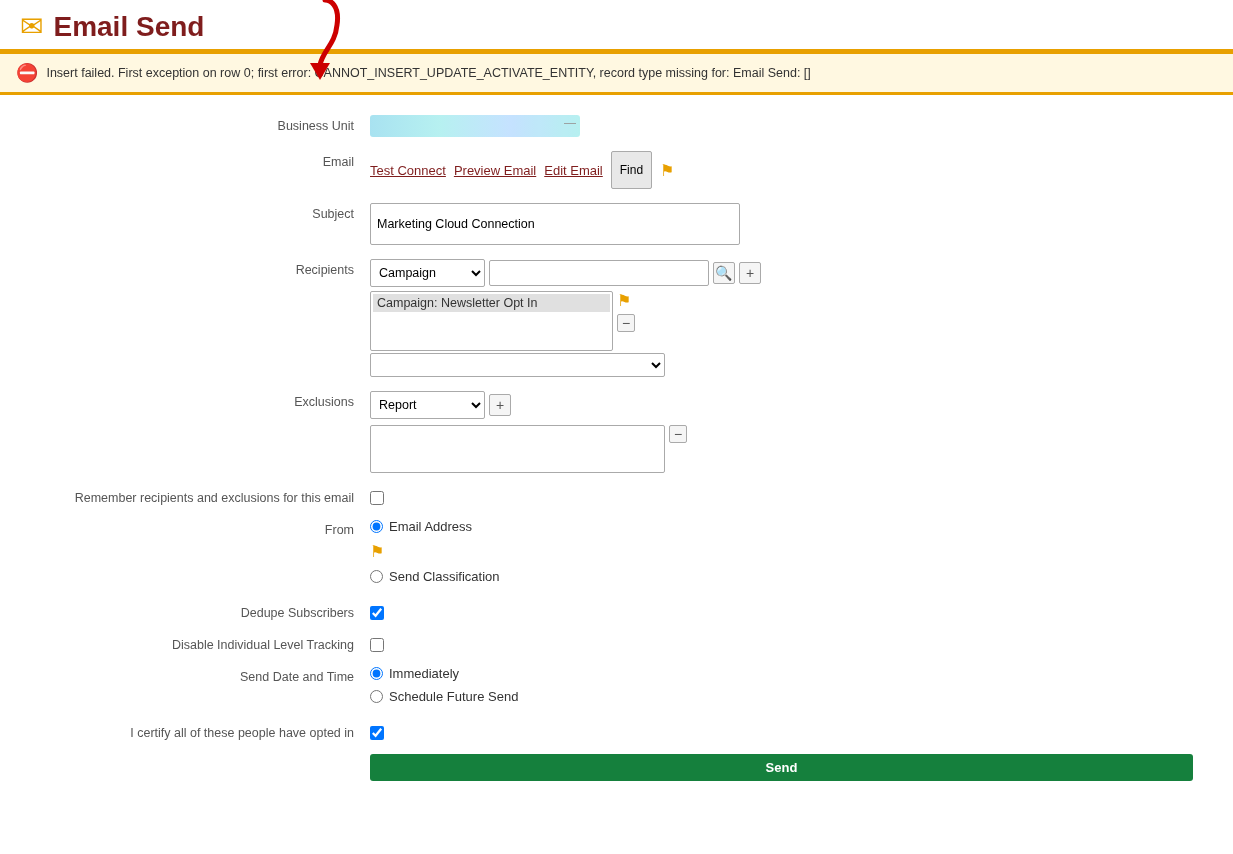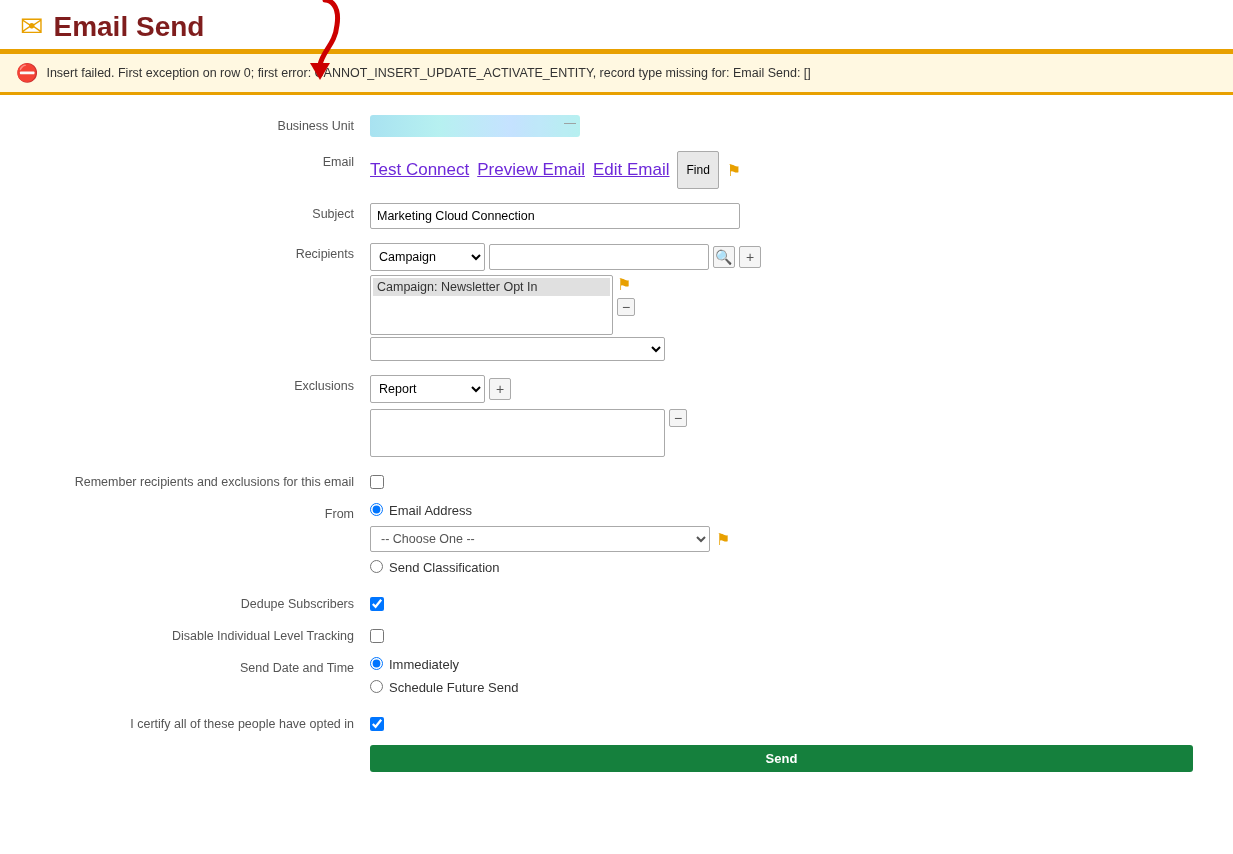--- a/index.html
+++ b/index.html
@@ -90,42 +90,42 @@
       font-size: 12px;
     }
 
     
     .email-links {
       display: flex;
       align-items: center;
       gap: 8px;
     }
     .email-link {
-      color: #6d28d9;
+      color: #7f1d1d;
       text-decoration: underline;
       cursor: pointer;
-      font-size: 17px;
+      font-size: 13px;
     }
     .find-btn {
       background: #e8e8e8;
       border: 1px solid #aaa;
       padding: 11px 8px;
       font-size: 12px;
       cursor: pointer;
       border-radius: 2px;
     }
     .flag-icon {
       color: #e8a000;
       font-size: 16px;
     }
 
     
     .text-input {
       width: 370px;
-      height: 26px;
+      height: 42px;
       border: 1px solid #aaa;
       padding: 3px 6px;
       font-size: 12.5px;
       border-radius: 2px;
     }
 
     
     .recipients-row {
       display: flex;
       align-items: center;
@@ -223,21 +223,21 @@
     .checkbox-input {
       width: 14px;
       height: 14px;
       margin-top: 4px;
       cursor: pointer;
     }
 
     
     .radio-row {
       display: flex;
-      align-items: flex-start;
+      align-items: center;
       gap: 6px;
       margin-bottom: 4px;
     }
     .radio-input {
       cursor: pointer;
     }
     .choose-one-row {
       display: flex;
       align-items: center;
       gap: 6px;
@@ -396,23 +396,20 @@
   </div>
 
   <div class="form-row">
     <div class="form-label">From</div>
     <div class="form-content">
       <div class="radio-row">
         <input type="radio" name="from" class="radio-input" checked="" style="">
         <span>Email Address</span>
       </div>
       <div class="choose-one-row">
-        <select class="choose-one-select">
-          <option value="">-- Choose One --</option>
-        </select>
         <span class="flag-icon">⚑</span>
       </div>
       <div class="radio-row" style="margin-top:4px;">
         <input type="radio" name="from" class="radio-input" style="">
         <span>Send Classification</span>
       </div>
     </div>
   </div>
 
   <div class="form-row">

